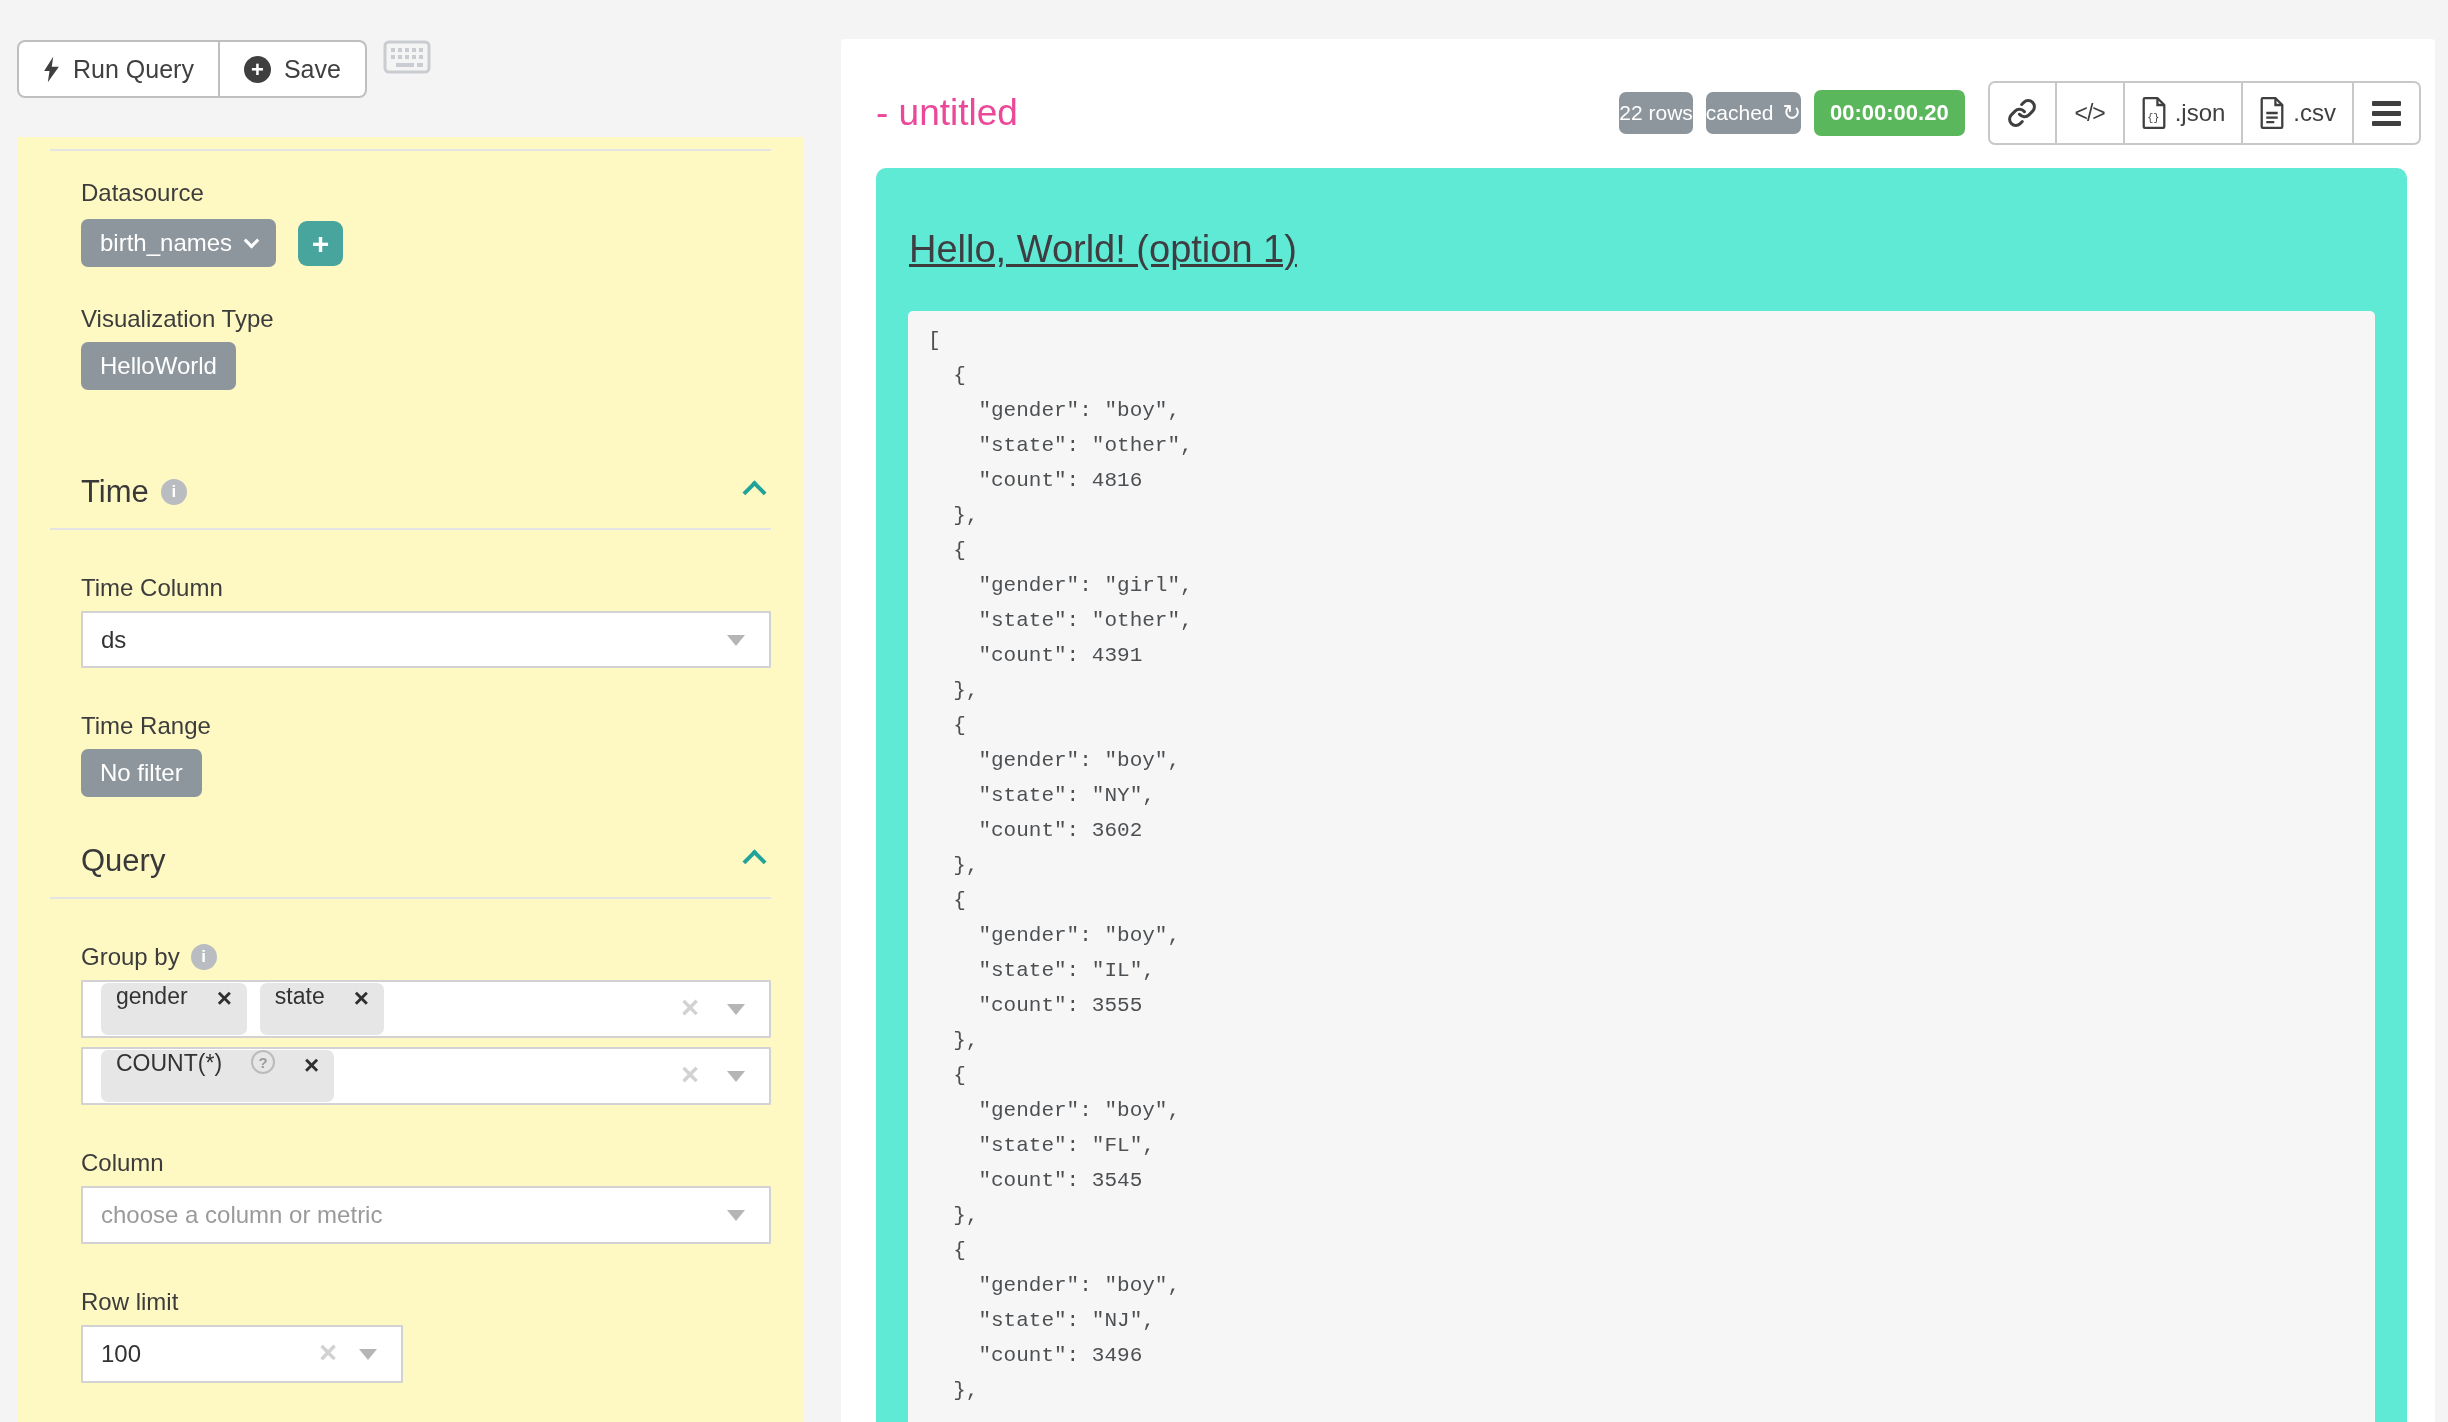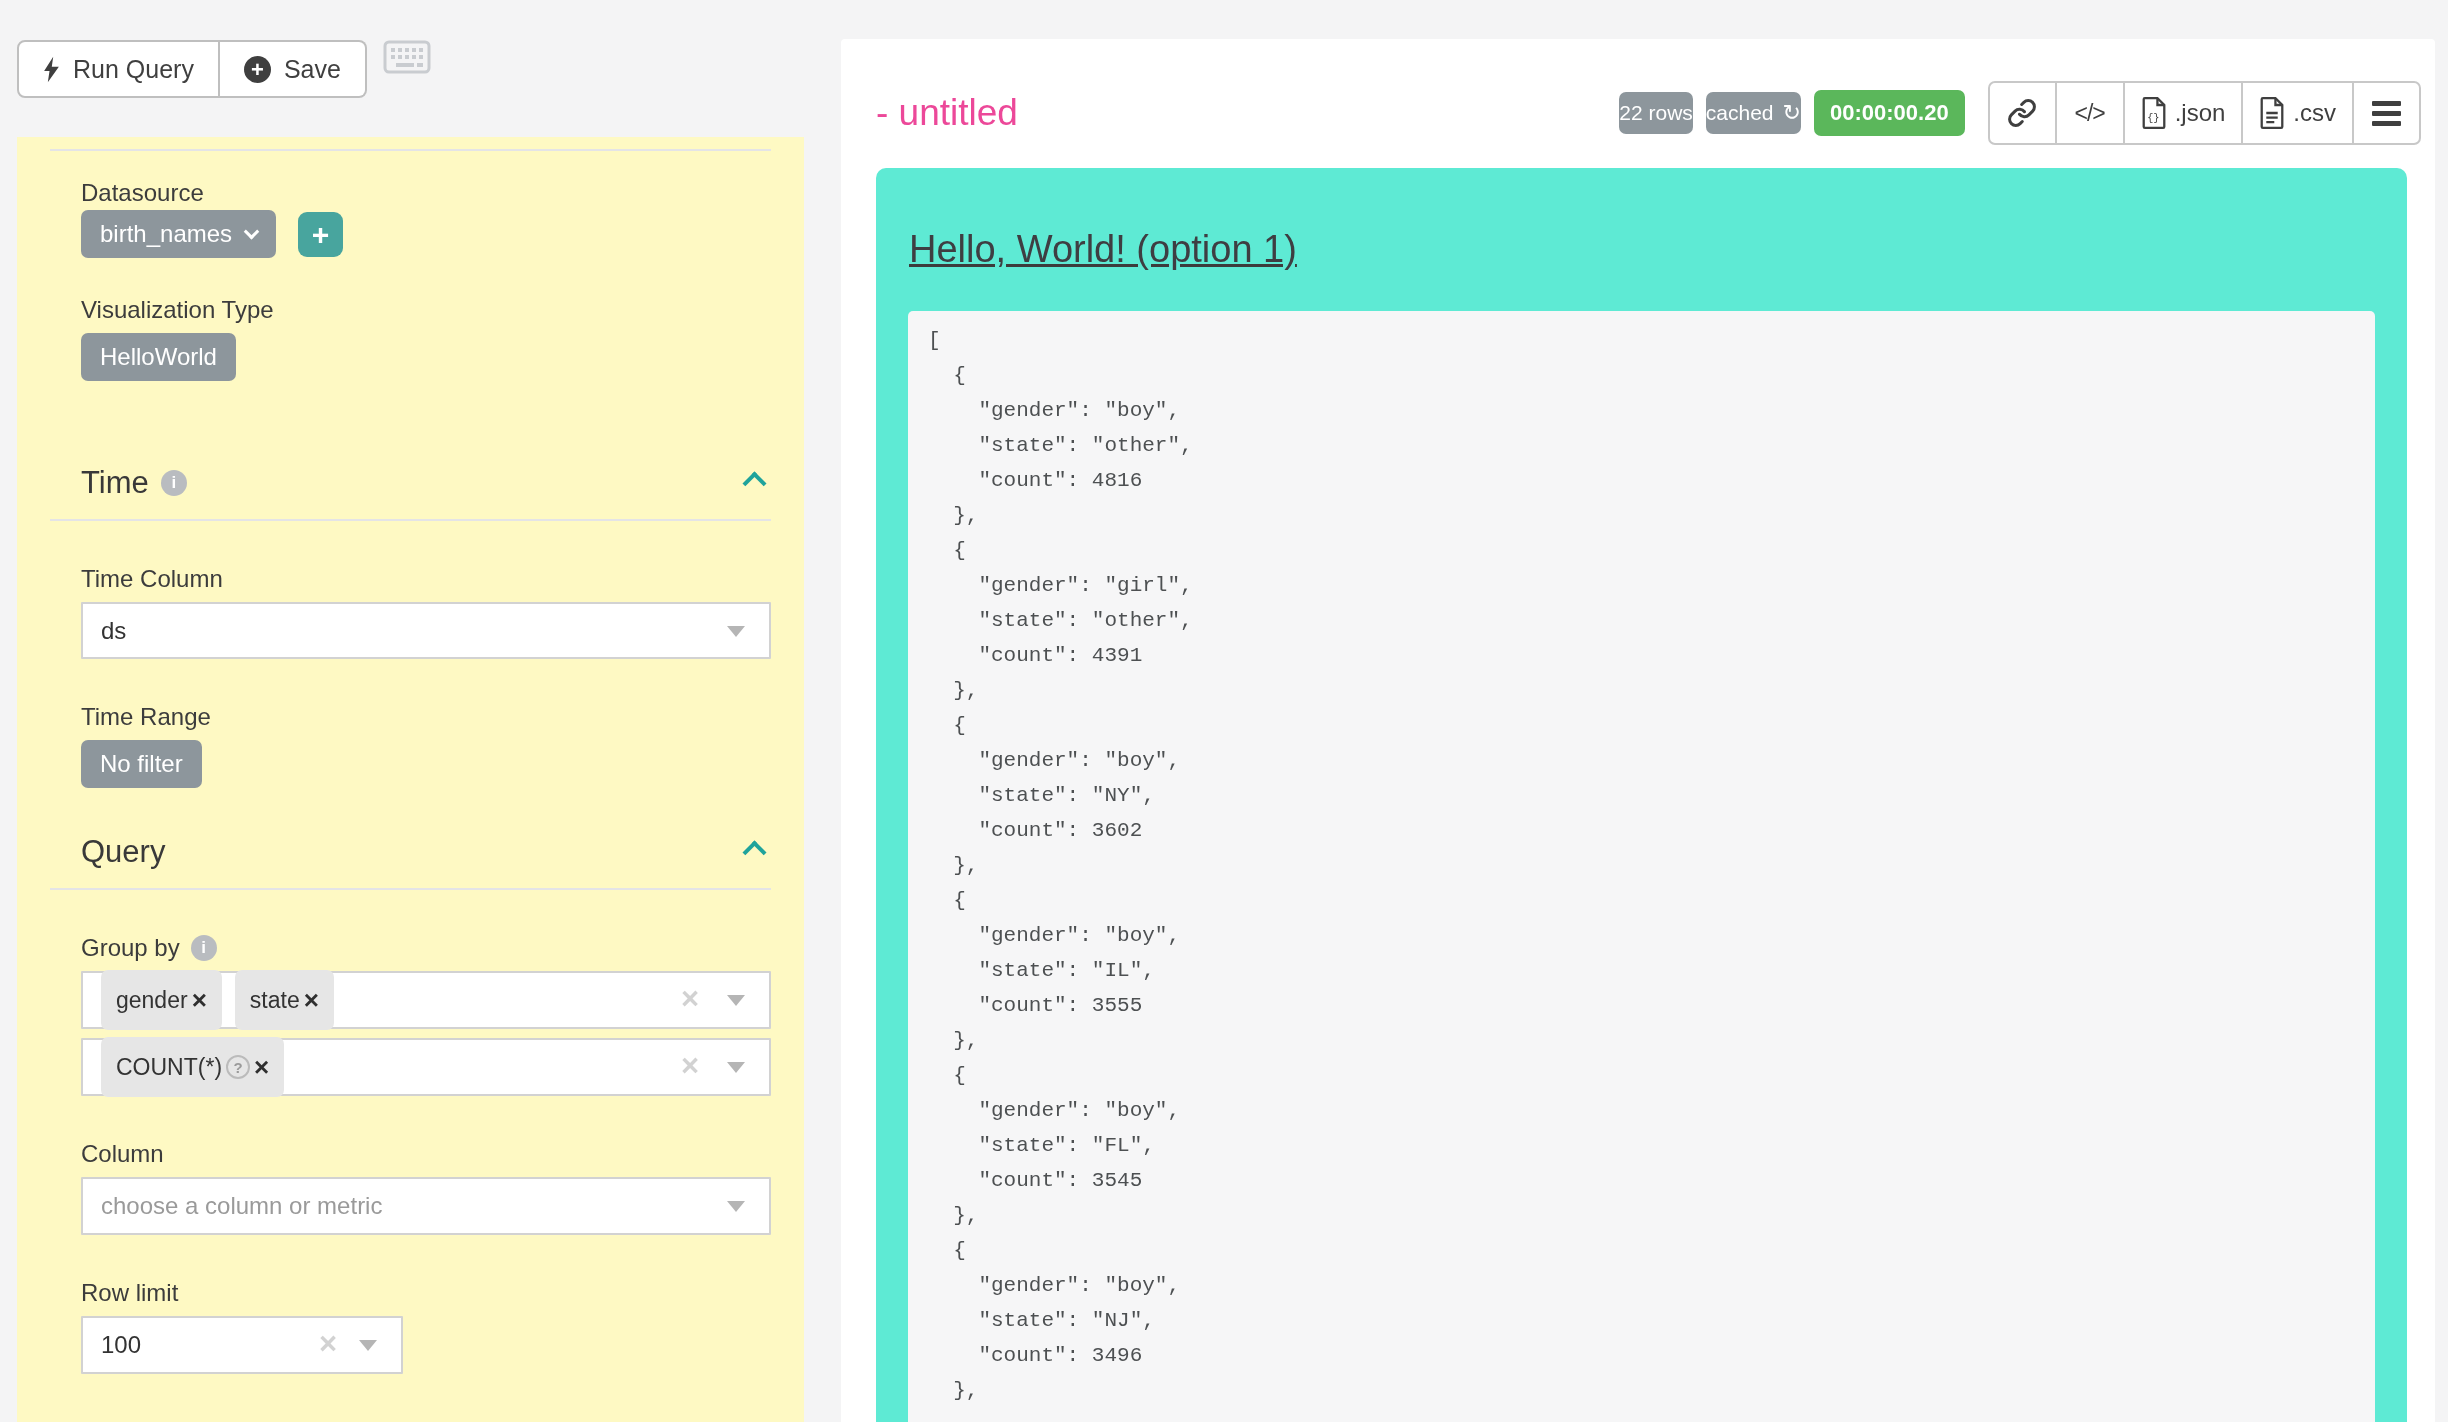--- a/index.html
+++ b/index.html
@@ -31,21 +31,21 @@
   .section-head { display:flex; align-items:center; font-size:31px; color:#393939; margin-top:84px; }
   .section-head .info-i { margin-left:12px; }
   .chev-up { width:17px; height:17px; border:solid #1fa39b; border-width:4px 4px 0 0; transform:rotate(-45deg); margin-left:auto; margin-right:8px; cursor:pointer; }
   .sec-divider { border-top:2px solid #e4e4e6; margin-top:18px; margin-left:-31px; width:721px; }
 
   .select { position:relative; border:2px solid #d2d2d2; border-radius:1px; height:57px; margin-top:9px; display:flex; align-items:center; padding:0 70px 0 18px; font-size:24px; color:#333; background:#fff; cursor:pointer; }
   .select.tall { height:58px; }
   .tri { position:absolute; right:24px; top:50%; margin-top:-5px; width:0; height:0; border-left:9px solid transparent; border-right:9px solid transparent; border-top:11px solid #b5b5b5; }
   .clr-x { position:absolute; right:70px; top:50%; transform:translateY(-54%); font-size:31px; color:#d2d2d2; font-weight:700; }
   .placeholder { color:#9a9a9a; }
-  .chip { background:#e6e6e6; border-radius:7px; height:60px; display:inline-flex; align-items:center; gap:4px; padding:0 15px; font-size:23px; color:#333; margin-right:13px; }
+  .chip { background:#e6e6e6; border-radius:7px; height:52px; display:inline-flex; gap:29px; padding:0 15px; font-size:23px; color:#333; margin-right:13px; }
   .chip .x { font-size:26px; font-weight:700; color:#2f2f2f; cursor:pointer; }
   .narrow { width:322px; }
   .narrow .clr-x { right:64px; }
   .mt-gap { margin-top:44px; }
 
   
   .right-card { position:absolute; left:841px; right:13px; top:39px; bottom:0; background:#fff; border-radius:4px 4px 0 0; }
   .res-header { display:flex; align-items:center; padding:42px 14px 0 35px; }
   .res-title { font-size:37px; color:#ec4899; }
   .hdr-right { margin-left:auto; display:flex; align-items:center; }
@@ -100,21 +100,21 @@
   </svg>
 </div>
 
 <div class="left-card">
   <div class="top-divider"></div>
   <div class="inner">
 
     <div class="ctl-label" style="margin-top:28px;">
       <span>Datasource</span>
     </div>
-    <div style="margin-top:3px; display:flex; align-items:center;">
+    <div style="margin-top:12px; display:flex; align-items:center;">
       <button class="gray-btn">
         <span>birth_names</span>
         <span class="chev-dn"></span>
       </button>
       <button class="plus-btn">+</button>
     </div>
 
     <div class="ctl-label" style="margin-top:38px;">
       <span>Visualization Type</span>
     </div>

